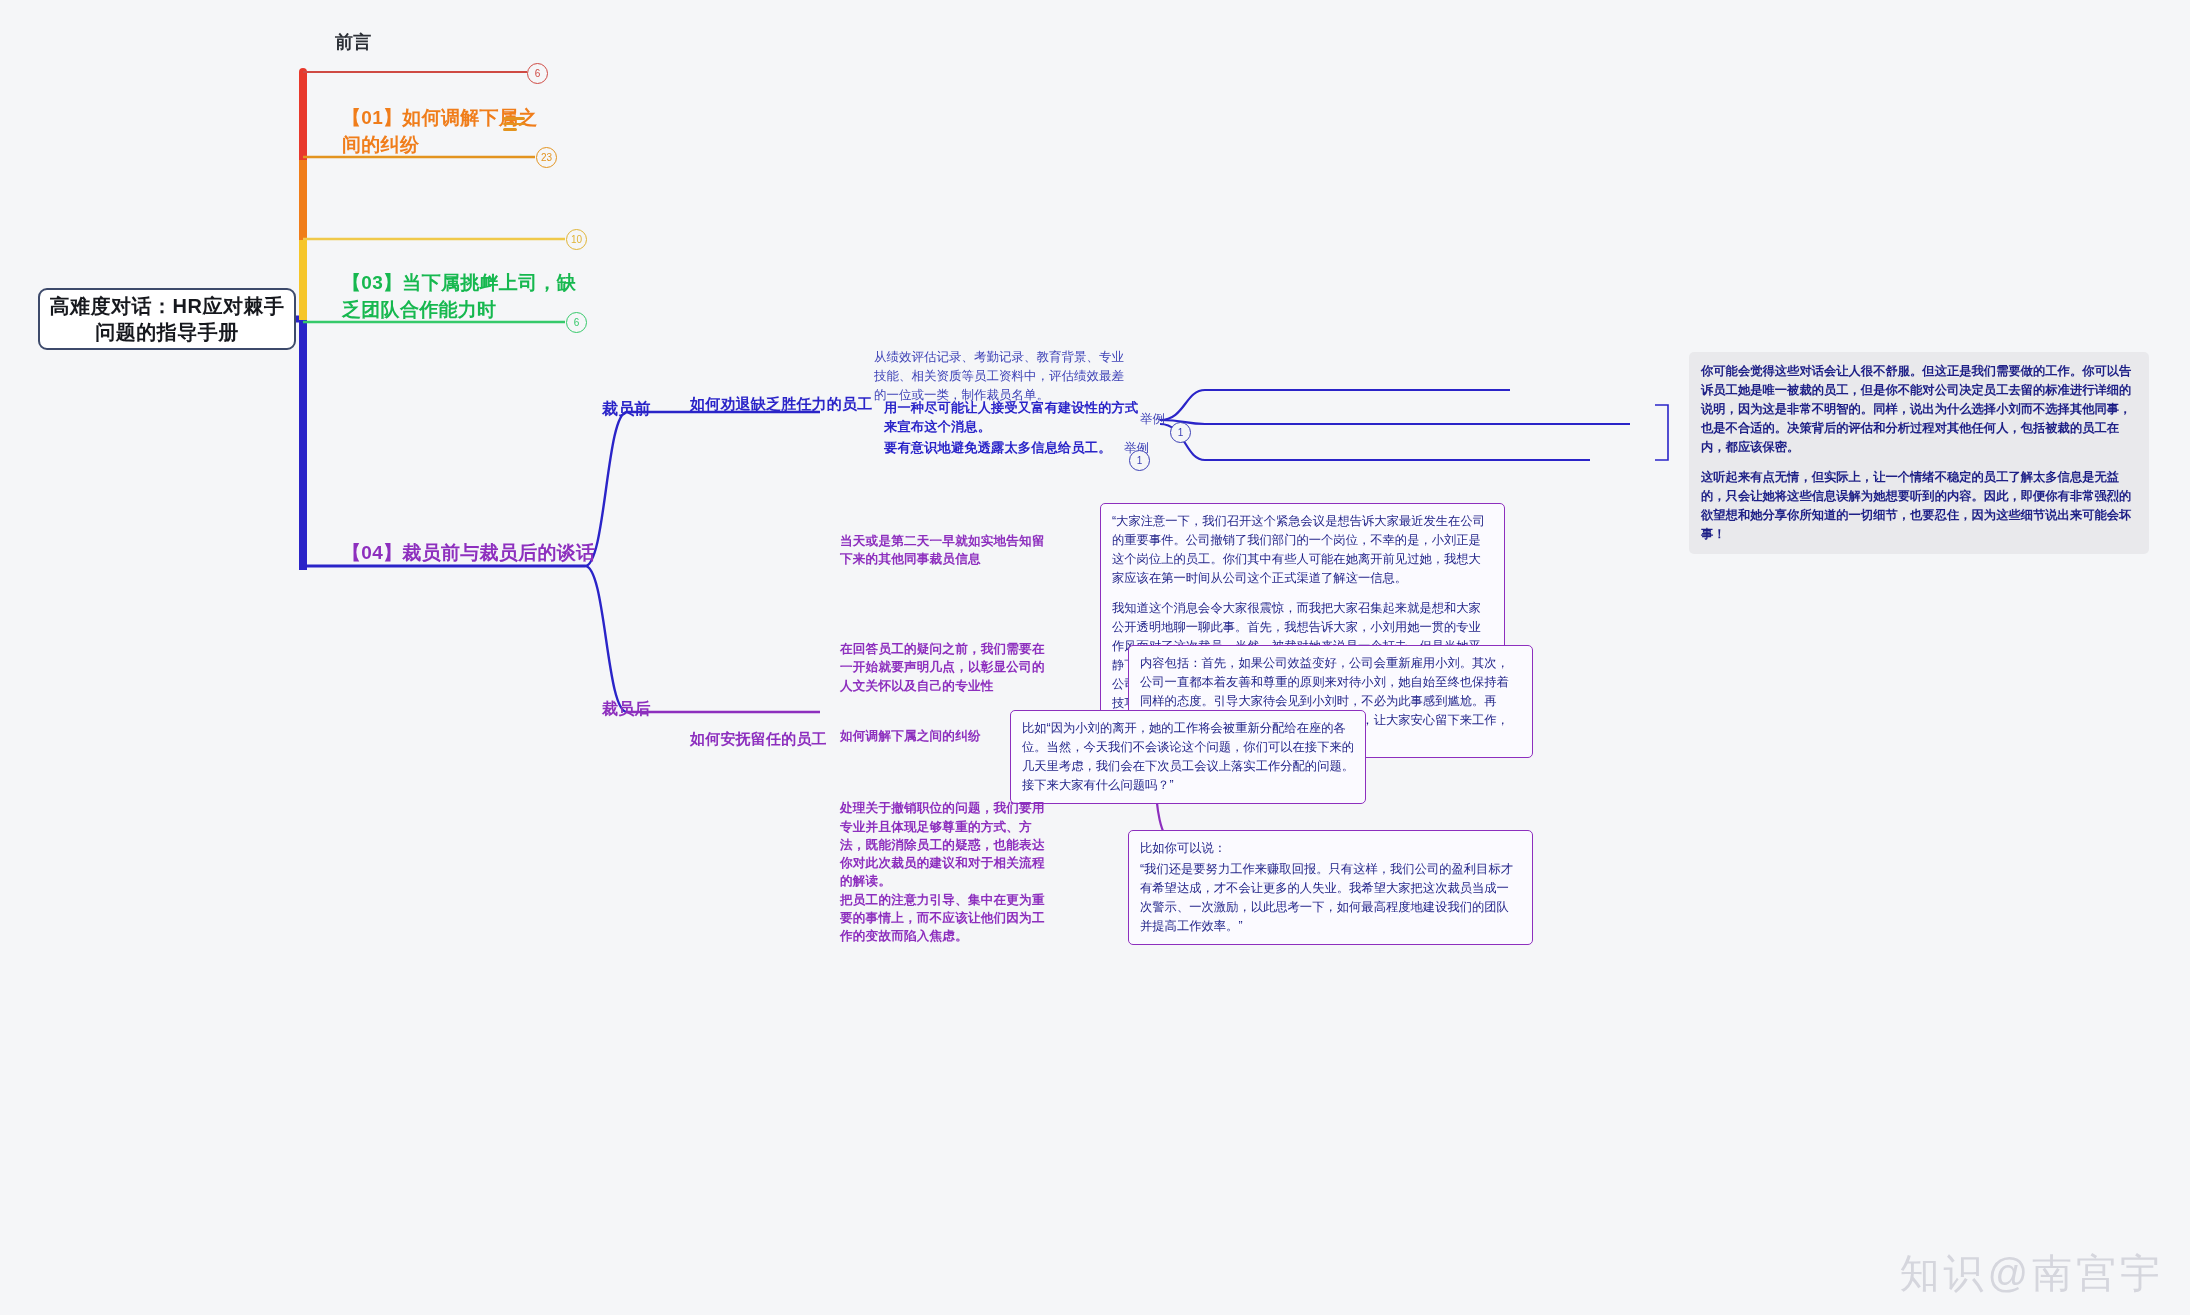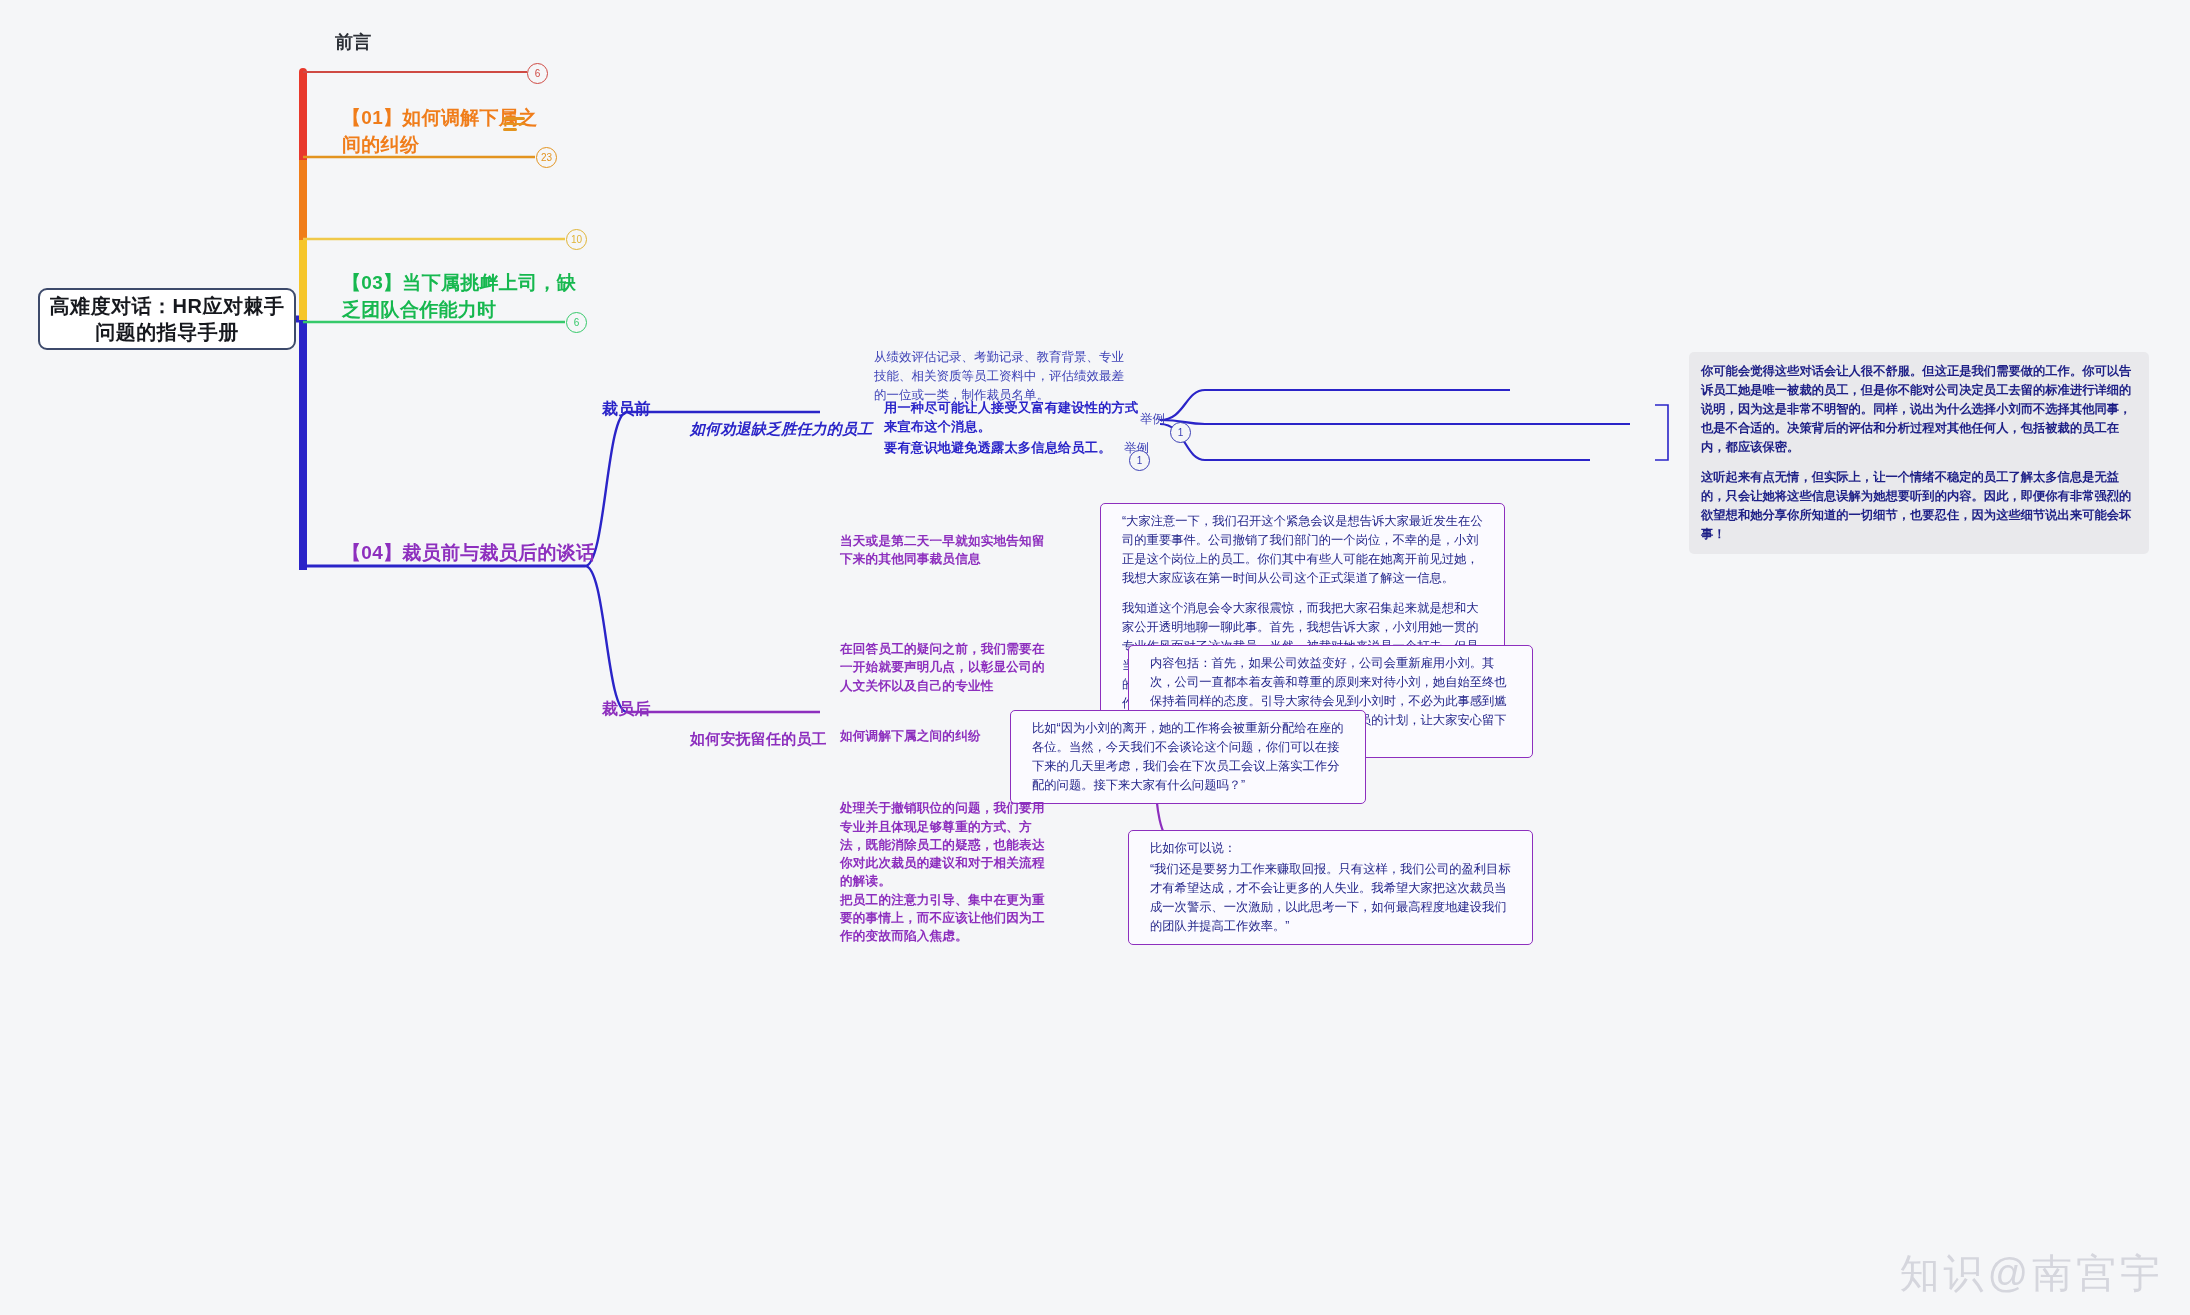--- a/index.html
+++ b/index.html
@@ -51,21 +51,21 @@
   .graybox{
     background:#e9e9ec;border-radius:5px;padding:10px 12px;
     font-size:12.3px;line-height:1.55;color:#1d1f86;font-weight:bold;
     box-sizing:border-box;
   }
   .graybox p{margin:0 0 11px 0;}
   .graybox p:last-child{margin-bottom:0;}
 
   .purplebox{
     background:#fbfaff;border:1.6px solid #8d2fbe;border-radius:5px;
-    padding:8px 21px;font-size:12.3px;line-height:1.55;color:#1d1f86;
+    padding:8px 11px;font-size:12.3px;line-height:1.55;color:#1d1f86;
     box-sizing:border-box;
   }
   .purplebox p{margin:0 0 11px 0;}
   .purplebox p:last-child{margin-bottom:0;}
 
   .wm{
     position:absolute;right:26px;bottom:14px;
     font-size:40px;color:rgba(140,140,160,.30);font-weight:normal;
     letter-spacing:4px;pointer-events:none;
   }
@@ -149,21 +149,21 @@
   </div>
   <div class="badge" style="left:566px;top:312px;color:#35c96a;">6</div>
 
   <div class="node b1" style="left:342px;top:540px;width:260px;color:#8d2fbe;">
     <span>【04】裁员前与裁员后的谈话</span>
   </div>
 
   <div class="node t-head" style="left:602px;top:399px;">
     <span>裁员前</span>
   </div>
-  <div class="node t-sub" style="left:690px;top:418px;width:280px;font-style:italic;">
+  <div class="node t-sub" style="left:690px;top:393px;width:280px;">
     <span>如何劝退缺乏胜任力的员工</span>
   </div>
 
   <div class="node t-small" style="left:874px;top:348px;width:254px;">
     <span>从绩效评估记录、考勤记录、教育背景、专业技能、相关资质等员工资料中，评估绩效最差的一位或一类，制作裁员名单。</span>
   </div>
 
   <div class="node t-sub" style="left:884px;top:398px;width:262px;font-size:13.2px;">
     <span>用一种尽可能让人接受又富有建设性的方式来宣布这个消息。</span>
   </div>

